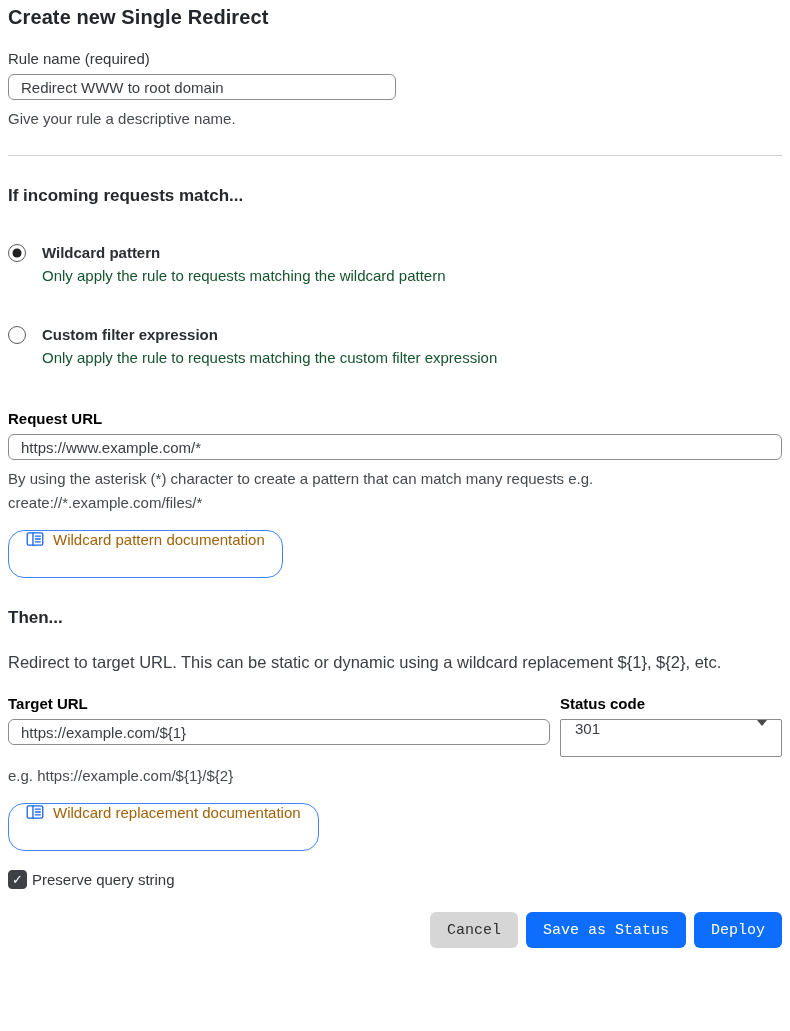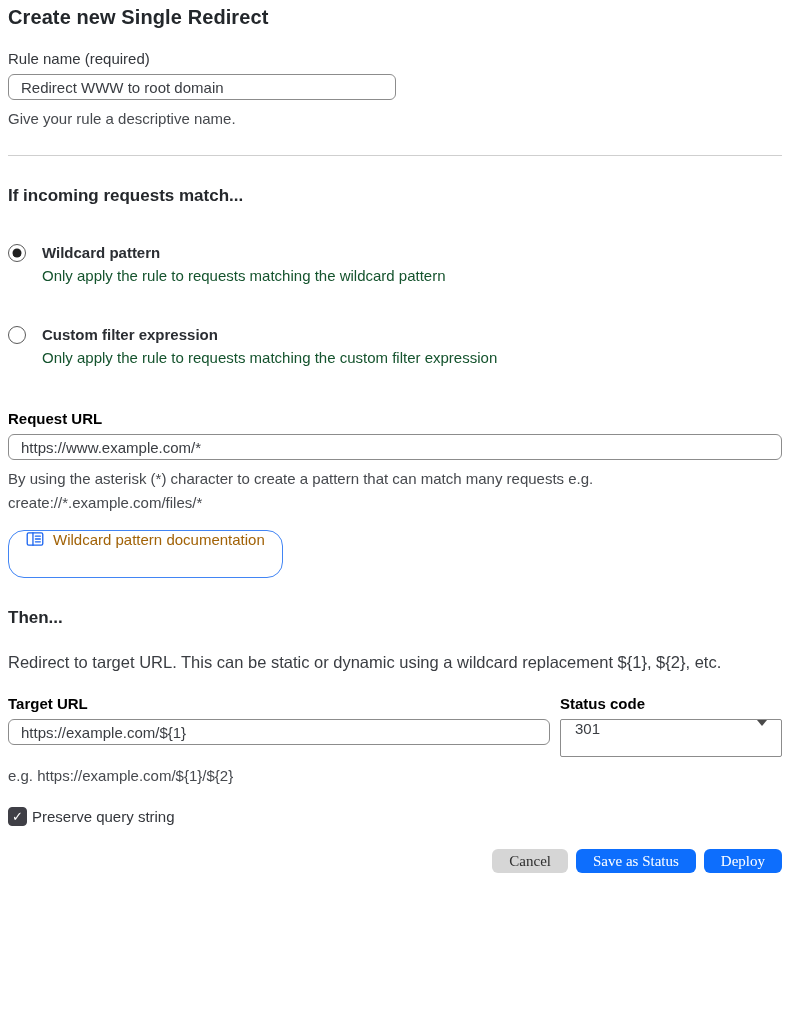--- a/index.html
+++ b/index.html
@@ -137,25 +137,25 @@
   .checkbox-box.checked::after { content: "\2713"; }
   .checkbox-label { font-size: 15px; color: #33363b; }
 
   .footer-actions {
     margin-top: 23px;
     display: flex;
     justify-content: flex-end;
     gap: 8px;
   }
   .btn {
-    height: 24px;
+    height: 36px;
     border: none;
     border-radius: 6px;
     font-size: 15px;
-    font-family: Liberation Serif, serif;
+    font-family: Liberation Mono, monospace;
     padding: 0 17px;
     cursor: pointer;
   }
   .btn-secondary { background: #d6d6d6; color: #2e2e2e; }
   .btn-primary { background: #0d6efd; color: #ffffff; }
 </style>
 </head>
 <body>
 
 <div class="container">
@@ -220,20 +220,32 @@
       <div class="field-label field-label-strong">Status code</div>
       <div class="select-box">
         <span>301</span>
         <span class="caret-down"></span>
       </div>
     </div>
   </div>
 
   <div class="helper">e.g. https://example.com/${1}/${2}</div>
 
+  <button class="doc-button">
+    <span>
+      <svg width="18" height="16" viewBox="0 0 22 18" fill="none" stroke="#1a64f0" stroke-width="1.6" stroke-linecap="round">
+        <rect x="1.5" y="1.5" width="19" height="15" rx="1.8"></rect>
+        <line x1="8.5" y1="1.5" x2="8.5" y2="16.5"></line>
+        <line x1="11.5" y1="5.5" x2="17.5" y2="5.5"></line>
+        <line x1="11.5" y1="9" x2="17.5" y2="9"></line>
+        <line x1="11.5" y1="12.5" x2="17.5" y2="12.5"></line>
+      </svg>
+    </span>
+    <span>Wildcard replacement documentation</span>
+  </button>
 
   <div class="checkbox-row">
     <span class="checkbox-box checked"></span>
     <span class="checkbox-label">Preserve query string</span>
   </div>
 
   <div class="footer-actions">
     <button class="btn btn-secondary">Cancel</button>
     <button class="btn btn-primary">Save as Status</button>
     <button class="btn btn-primary">Deploy</button>

